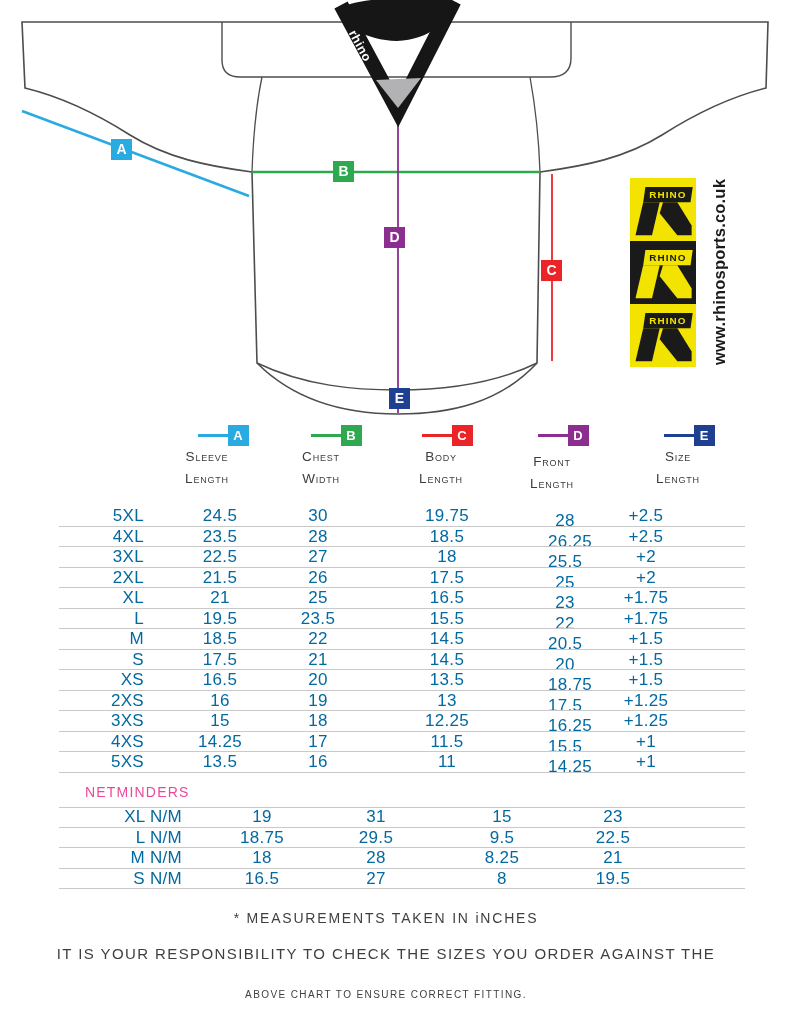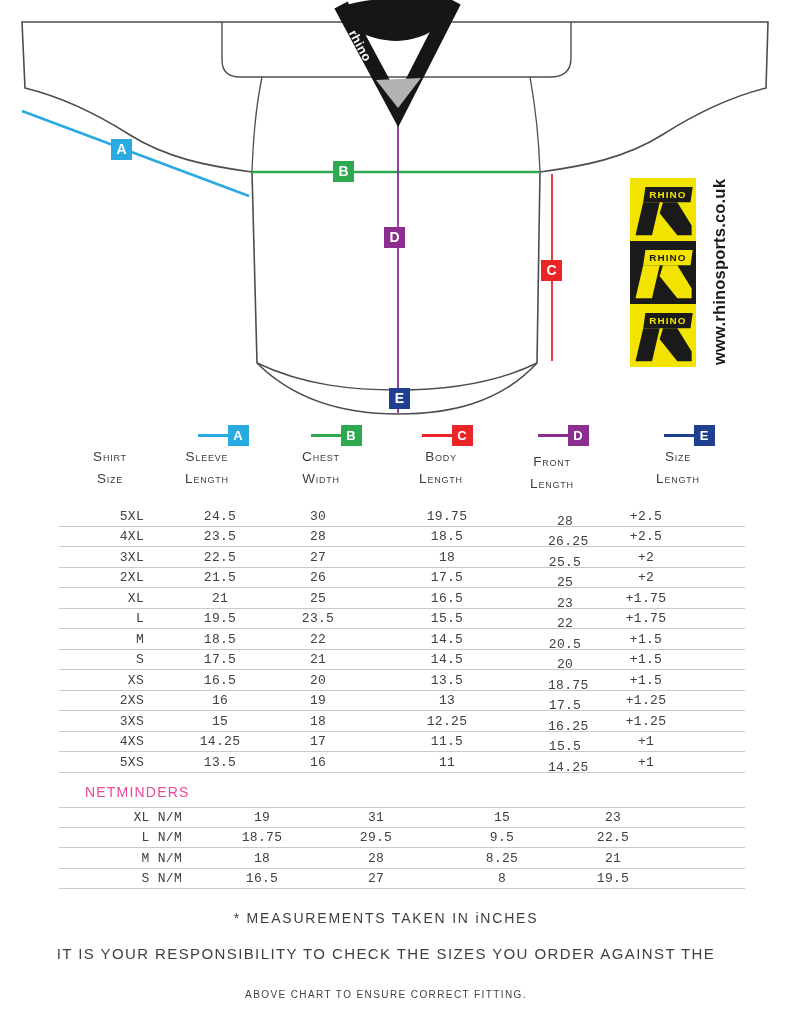--- a/index.html
+++ b/index.html
@@ -22,22 +22,22 @@
   .col-head{position:absolute;width:120px;top:424px;text-align:center;color:#3c3c3c;}
   .legend{height:22px;display:flex;align-items:center;justify-content:center;}
   .legend-line{width:30px;height:3px;}
   .legend-sq{width:21px;height:21px;color:#fff;font-size:13px;font-weight:bold;
              line-height:21px;text-align:center;}
   .hl{font-variant:small-caps;font-size:13.5px;letter-spacing:.8px;line-height:22px;}
   .low{position:relative;top:5px;}
 
   
   .rows{position:absolute;left:0;width:745px;}
-  .t-row{position:relative;display:grid;height:20.5px;align-items:center;font-size:13px;
-         color:#404040;letter-spacing:.3px;font-family:Liberation Mono, monospace;}
+  .t-row{position:relative;display:grid;height:20.5px;align-items:center;font-size:17px;
+         color:#0369a1;letter-spacing:.3px;}
   .main-grid{grid-template-columns:150px 140px 56px 202px 34px 128px;}
   .nm-grid{grid-template-columns:150px 148px 80px 172px 50px 145px;padding-left:38px;}
   .t-row::after{content:"";position:absolute;left:59px;right:0;bottom:0;height:1px;background:#c9c9c9;}
   .c0{text-align:right;padding-right:6px;white-space:nowrap;}
   .cc{text-align:center;white-space:nowrap;}
   .c5{text-align:center;white-space:nowrap;}
   .front-cell{position:relative;top:5px;}
   .nm-front{top:3px;}
   .tline::before{content:"";position:absolute;left:59px;right:0;top:0;height:1px;background:#c9c9c9;}
   #nm-rows{position:absolute;}
@@ -114,25 +114,20 @@
       <svg width="66" height="63" viewBox="0 0 60 57">
         <polygon points="14,8 57,8 55,22 12,22" fill="#1a1a1a"></polygon>
         <polygon points="12,22 27,22 20,52 5,52" fill="#1a1a1a"></polygon>
         <polygon points="30,22 43,22 56,43 56,52 43,52 27,32" fill="#1a1a1a"></polygon>
         <text x="34.5" y="18" text-anchor="middle" font-size="9" font-weight="bold" letter-spacing="1" font-family="Liberation Sans, sans-serif" fill="#F2E400">RHINO</text>
       </svg>
     </div>
   </div>
   <div class="logo-url">www.rhinosports.co.uk</div>
 
-  <div class="col-head" style="left:50px;">
-    <div class="legend"></div>
-    <div class="hl">Shirt</div>
-    <div class="hl">Size</div>
-  </div>
 
   <div class="col-head" style="left:147px;">
     <div class="legend" style="transform:translateX(16px);">
       <span class="legend-line" style="background: rgb(41, 171, 226);"></span>
       <span class="legend-sq" style="background: rgb(41, 171, 226);">A</span>
     </div>
     <div class="hl">Sleeve</div>
     <div class="hl">Length</div>
   </div>
 

